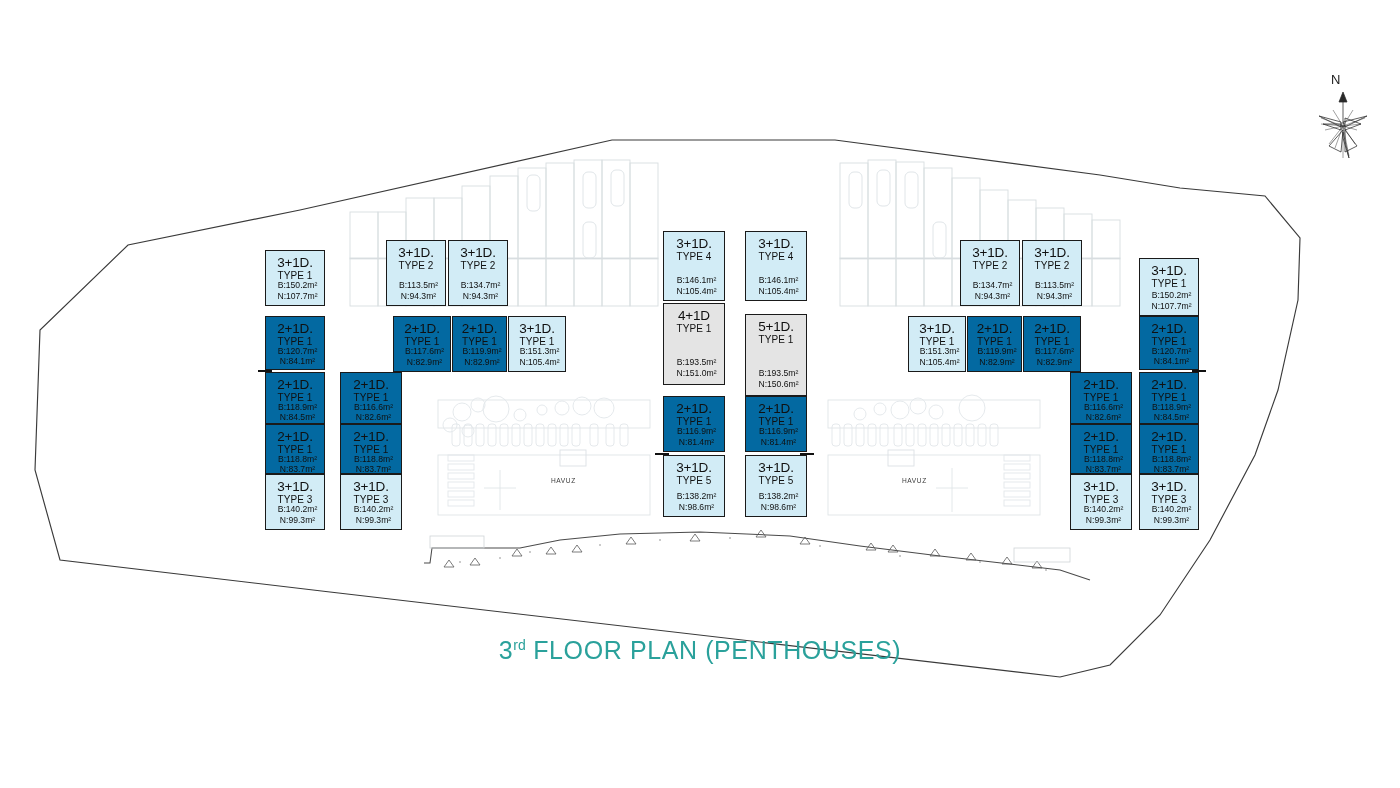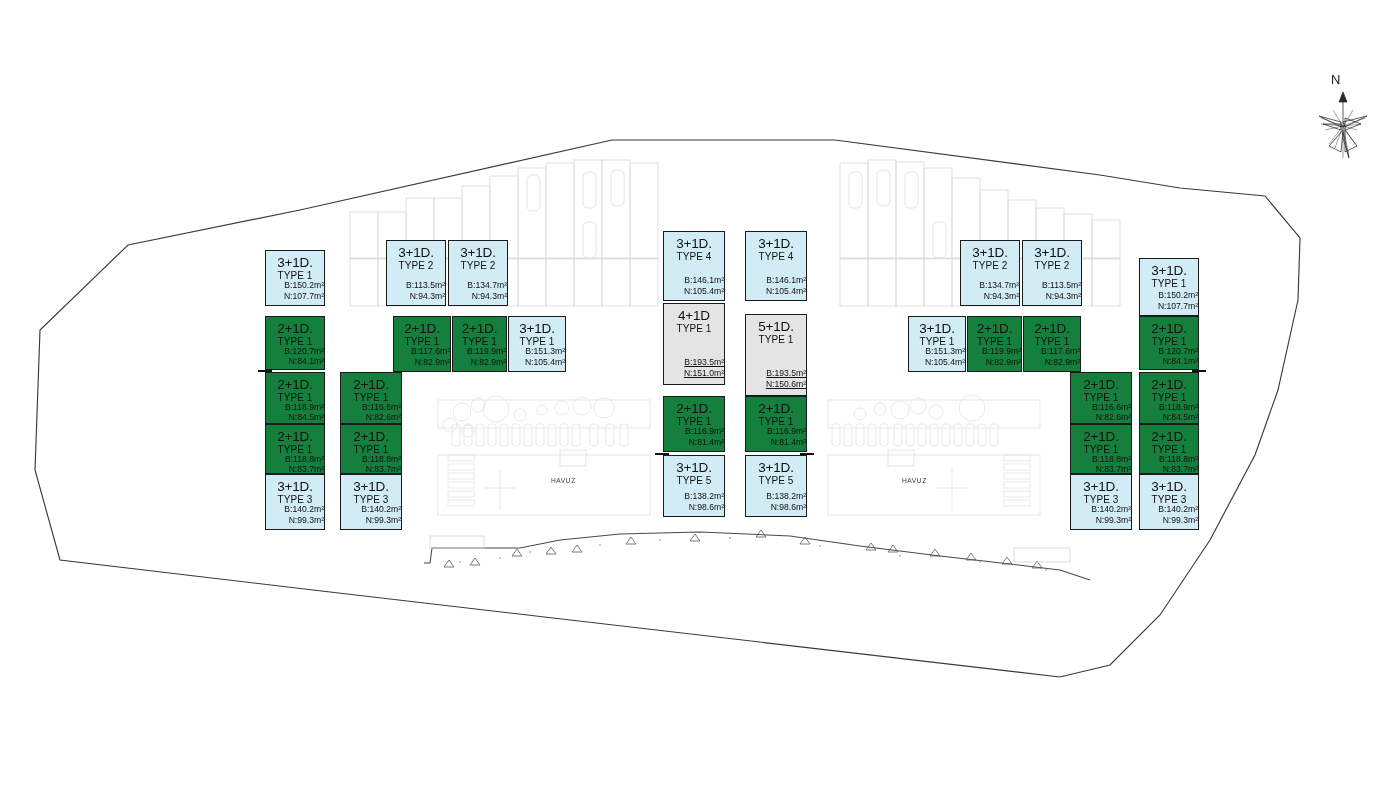--- a/index.html
+++ b/index.html
@@ -16,21 +16,21 @@
     box-sizing:border-box;
     border:1.6px solid #1a1a1a;
     display:flex;
     flex-direction:column;
     align-items:center;
     justify-content:flex-start;
     overflow:hidden;
     color:#101010;
   }
   .unit.blue { background:#d2ecf6; }
-  .unit.green{ background:#15803d; }
+  .unit.green{ background:#0369a1; }
   .unit.gray { background:#e4e4e4; }
 
   .u-name{
     font-size:13.5px;
     line-height:13.5px;
     letter-spacing:-0.2px;
     margin-top:5px;
     white-space:nowrap;
   }
   .u-type{
@@ -38,26 +38,26 @@
     line-height:8px;
     letter-spacing:0.1px;
     margin-top:2px;
     white-space:nowrap;
   }
   .u-areas{
     margin-top:auto;
     margin-bottom:4px;
     font-size:8.6px;
     line-height:10.5px;
-    text-align:right;
+    text-align:center;
     align-self:stretch;
     padding-left:5px;
     white-space:nowrap;
   }
-  .unit.tall .u-areas{margin-bottom:6px;text-decoration:underline;}
+  .unit.tall .u-areas{margin-bottom:6px;}
 
   
   .sep{position:absolute;background:#111;height:2.4px;}
 
   
   .havuz{
     position:absolute;
     font-size:6.6px;
     letter-spacing:0.6px;
     color:#3b3b3b;
@@ -559,20 +559,24 @@
       <div class="havuz" style="left: 902px; top: 477px;">HAVUZ</div>
     </div>
 
   <div id="sep-layer">
       <div class="sep" style="left: 258px; top: 370px; width: 14px;"></div>
       <div class="sep" style="left: 655px; top: 453px; width: 14px;"></div>
       <div class="sep" style="left: 800px; top: 453px; width: 14px;"></div>
       <div class="sep" style="left: 1192px; top: 370px; width: 14px;"></div>
     </div>
 
+  <div id="title">
+    <span>3</span><sup>rd</sup>
+    <span>FLOOR PLAN (PENTHOUSES)</span>
+  </div>
 
   <div id="compass">
     <span class="n-label">N</span>
     <svg viewBox="0 0 86 90" width="86" height="90">
       <g stroke="#2a2a2a" stroke-width="0.75" fill="none">
         <path d="M 38,22 L 38,52 M 34,30 L 38,20 L 42,30 Z" fill="#2a2a2a"></path>
         <path d="M 40,46 L 56,52 L 40,58 Z"></path>
         <path d="M 40,58 L 52,74 L 40,80 Z"></path>
         <path d="M 38,58 L 24,74 L 36,80 Z"></path>
         <path d="M 36,52 L 18,52 L 36,58 Z"></path>

